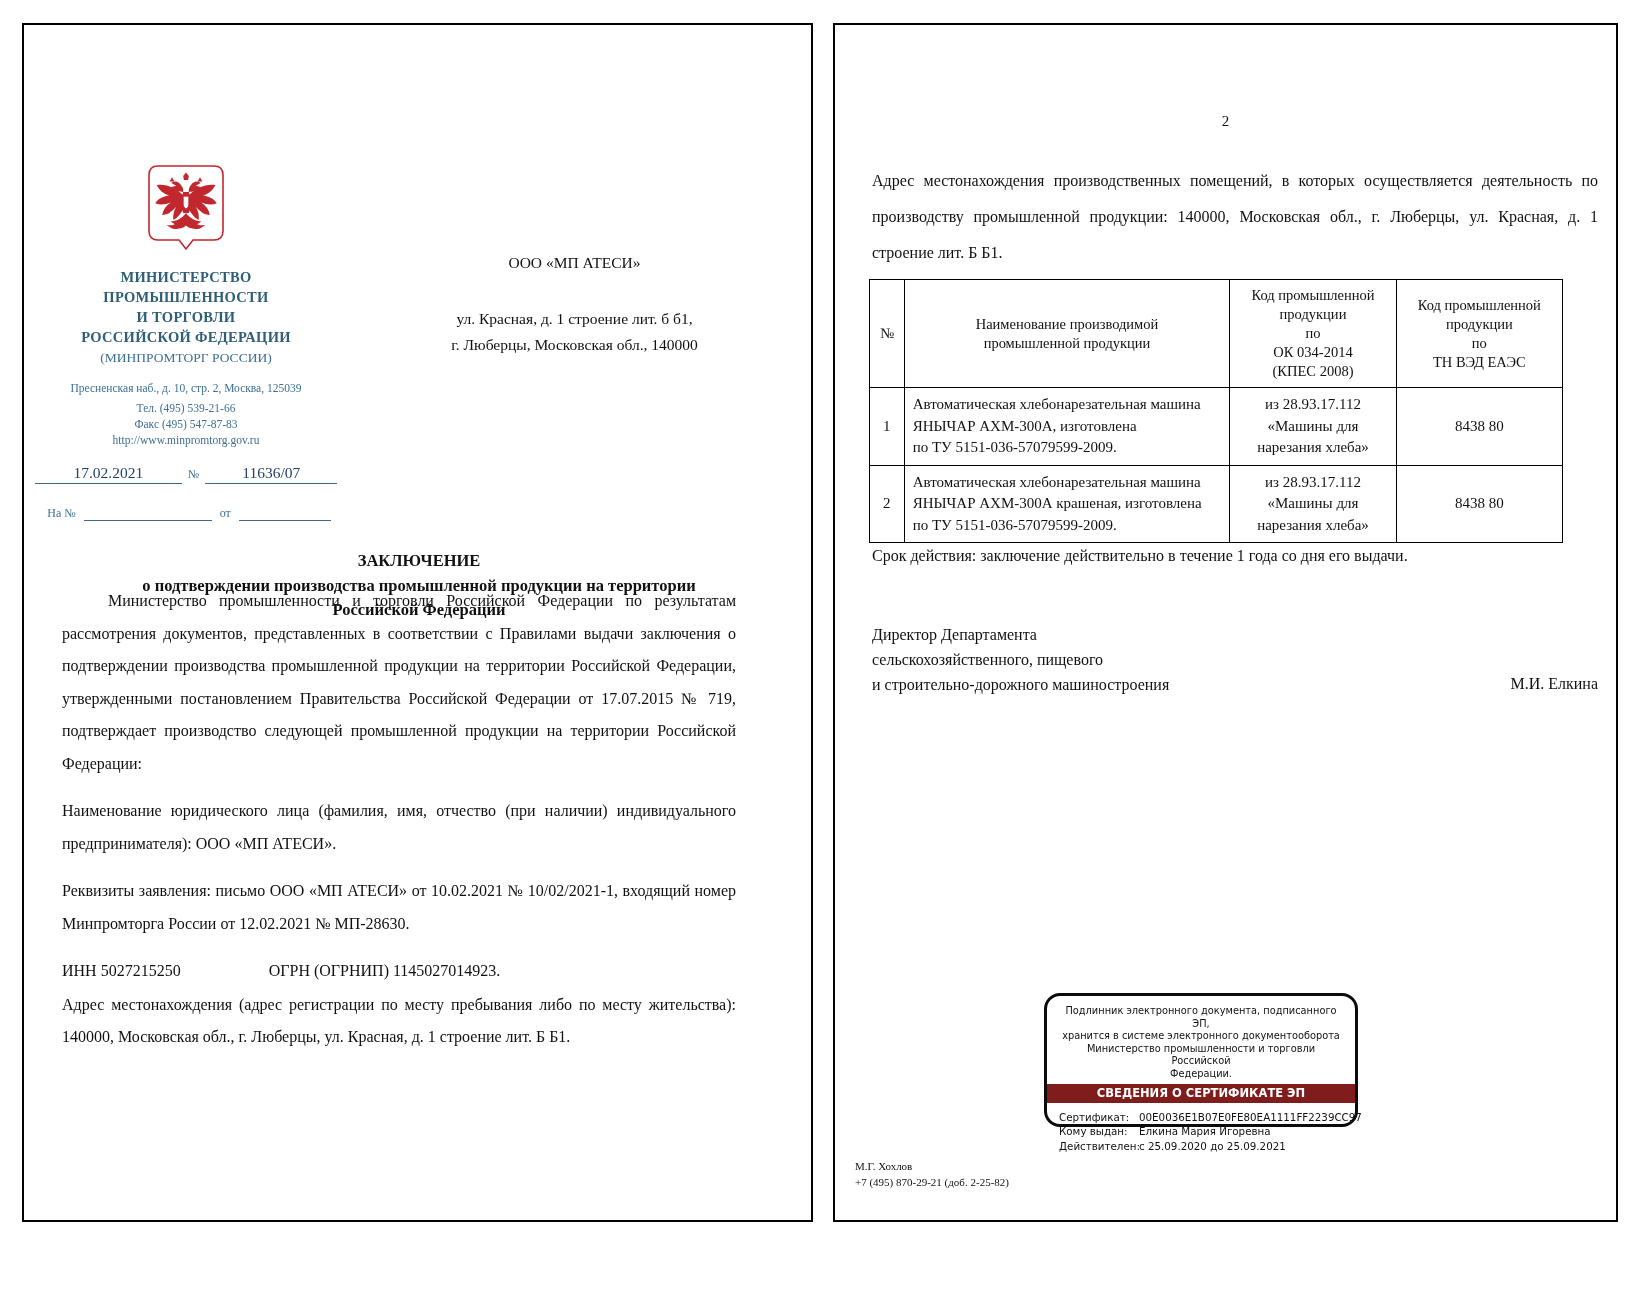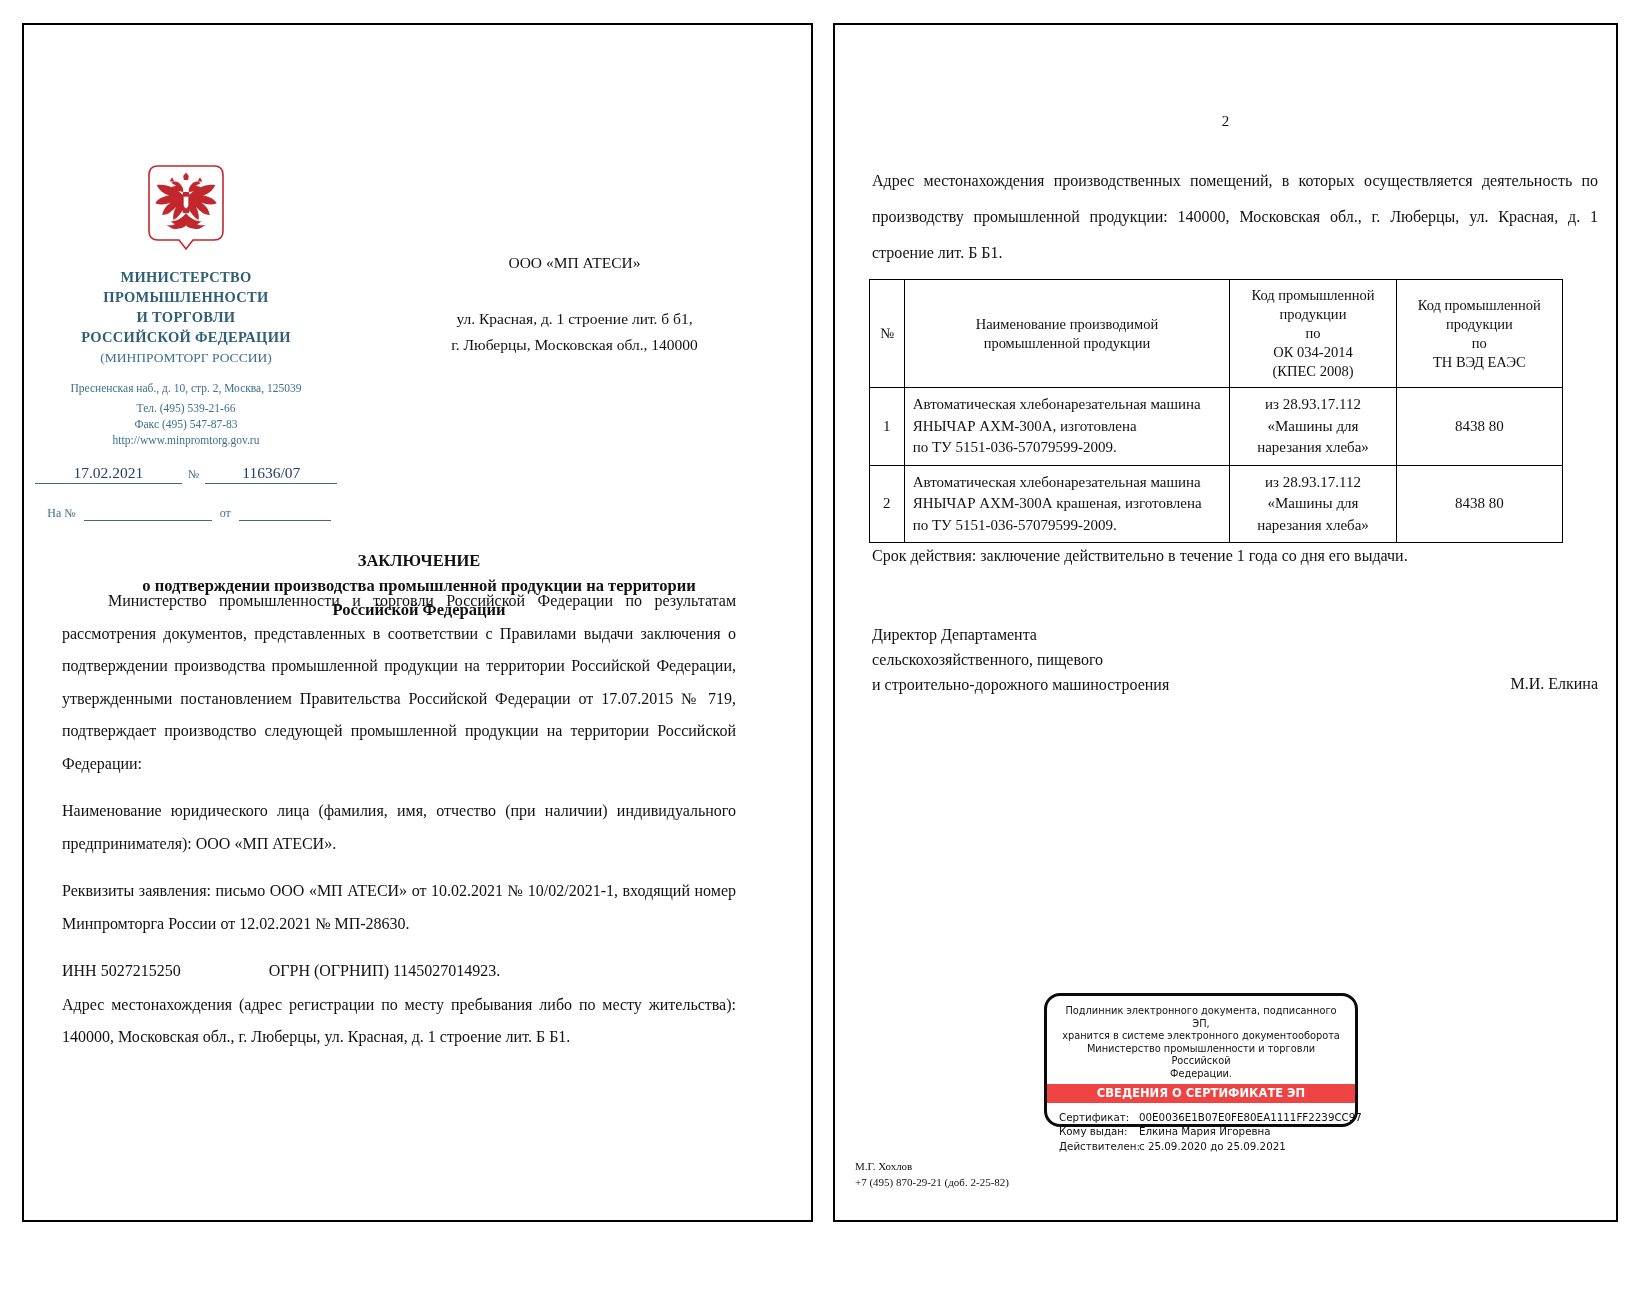--- a/index.html
+++ b/index.html
@@ -53,21 +53,21 @@
   .td-ok,.td-tn{text-align:center;}
   .prelines{white-space:pre-line;}
   .p2-validity{position:absolute;left:37px;width:726px;top:519px;font-size:16px;line-height:24px;}
   .sig-row{position:absolute;left:37px;width:726px;top:597px;display:flex;justify-content:space-between;align-items:flex-end;font-size:16px;line-height:25px;}
   .sig-name{padding-bottom:1px;}
 
   
   .stamp{position:absolute;left:209px;top:962px;width:314px;height:134px;border:3.5px solid #0b0b0b;border-radius:16px;
          box-sizing:border-box;background:#fff;font-family:"DejaVu Sans", sans-serif;padding:9px 12px 0;margin-top:6px;}
   .stamp-intro{font-size:9.8px;line-height:12.6px;text-align:center;color:#111;}
-  .stamp-bar{background:#ef4444;color:#fff;text-align:center;font-weight:bold;font-size:11.5px;line-height:17px;
+  .stamp-bar{background:#7f1d1d;color:#fff;text-align:center;font-weight:bold;font-size:11.5px;line-height:17px;
              margin:3px -12px 7px;padding:1px 0;}
   .stamp-row{display:flex;font-size:10.3px;line-height:14.6px;color:#111;}
   .stamp-row .lbl{width:80px;flex:0 0 80px;}
 
   .p2-footer{position:absolute;left:20px;top:1133px;font-size:11px;line-height:16px;}
 </style>
 </head>
 <body>
 
 <div class="page page-1">

